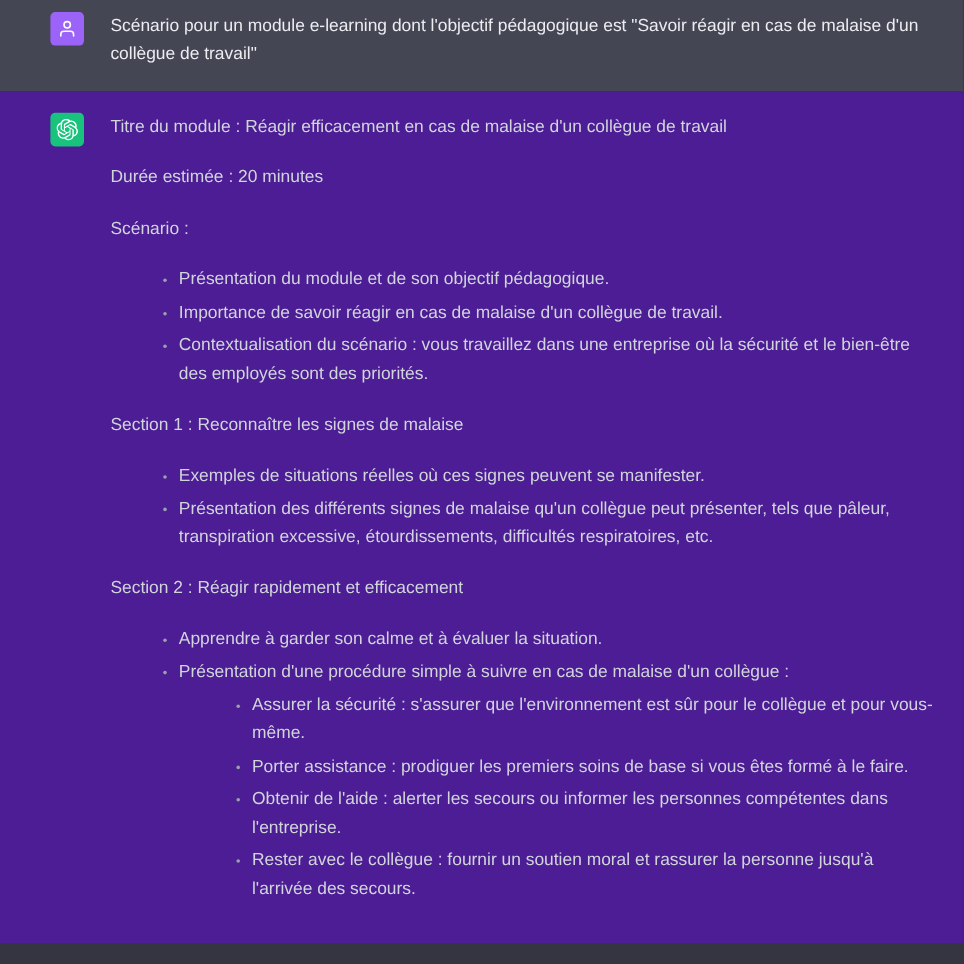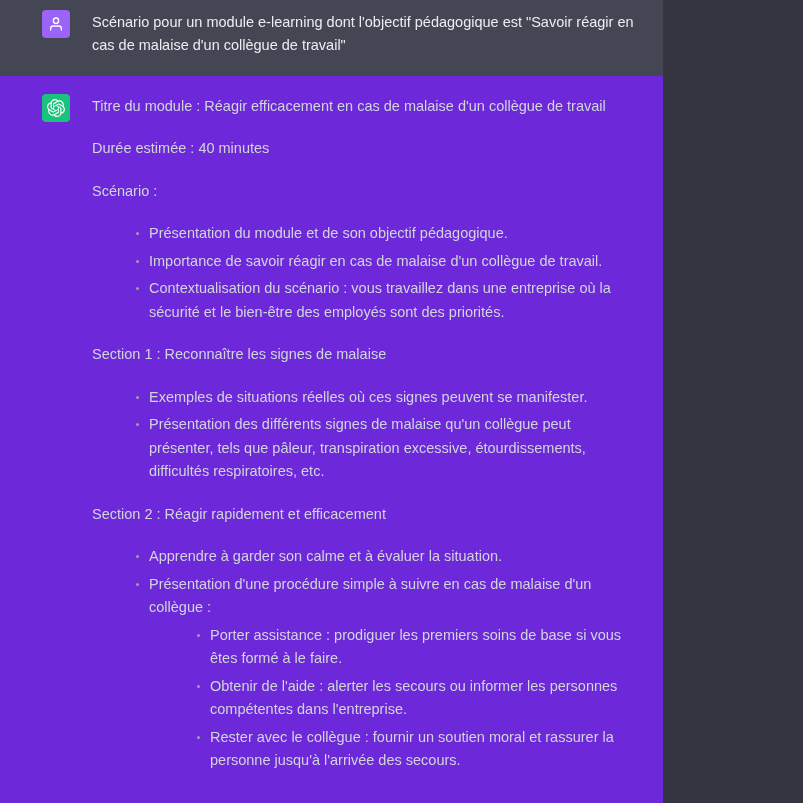--- a/index.html
+++ b/index.html
@@ -13,29 +13,29 @@
     font-family: "Liberation Sans", sans-serif;
     overflow: hidden;
   }
   .conversation {
     width: 803px;
   }
   .msg {
     display: flex;
     padding: 14px 24px 14px 42px;
     box-sizing: border-box;
-    width: 663px;
+    width: 803px;
   }
   .msg-user {
     background: #444654;
     padding-top: 10px;
     padding-bottom: 18px;
   }
   .msg-assistant {
-    background: #6d28d9;
+    background: #4c1d95;
     padding-top: 18px;
   }
   .avatar {
     width: 28px;
     height: 28px;
     min-width: 28px;
     border-radius: 4px;
     margin-right: 22px;
     display: flex;
     align-items: center;
@@ -114,21 +114,21 @@
   </div>
 
   <div class="msg msg-assistant">
     <div class="avatar avatar-assistant">
       <svg width="18" height="18" viewBox="0 0 24 24" fill="#ffffff">
         <path d="M22.28 9.82a5.99 5.99 0 0 0-.52-4.91 6.05 6.05 0 0 0-6.51-2.9A6.07 6.07 0 0 0 4.98 4.18a5.99 5.99 0 0 0-4 2.9 6.05 6.05 0 0 0 .75 7.1 5.98 5.98 0 0 0 .51 4.91 6.05 6.05 0 0 0 6.52 2.9A5.98 5.98 0 0 0 13.26 24a6.06 6.06 0 0 0 5.77-4.21 5.99 5.99 0 0 0 4-2.9 6.06 6.06 0 0 0-.75-7.07zM13.26 22.43a4.48 4.48 0 0 1-2.88-1.04l.14-.08 4.78-2.76a.79.79 0 0 0 .39-.68v-6.74l2.02 1.17a.07.07 0 0 1 .04.05v5.58a4.5 4.5 0 0 1-4.5 4.5zM3.6 18.3a4.47 4.47 0 0 1-.54-3.01l.14.09 4.79 2.76a.77.77 0 0 0 .78 0l5.84-3.37v2.33a.08.08 0 0 1-.03.06L9.74 19.9a4.5 4.5 0 0 1-6.14-1.65zM2.34 7.9a4.49 4.49 0 0 1 2.35-1.97V11.6a.77.77 0 0 0 .38.67l5.82 3.36-2.02 1.17a.07.07 0 0 1-.07 0l-4.83-2.79A4.5 4.5 0 0 1 2.34 7.9zm16.61 3.87L13.1 8.38l2.02-1.16a.07.07 0 0 1 .07 0l4.84 2.79a4.49 4.49 0 0 1-.68 8.1v-5.67a.78.78 0 0 0-.4-.67zm2.01-3.03l-.14-.09-4.78-2.79a.78.78 0 0 0-.79 0L9.42 9.23V6.9a.07.07 0 0 1 .03-.06l4.84-2.79a4.5 4.5 0 0 1 6.68 4.66zM8.32 12.87L6.3 11.7a.08.08 0 0 1-.04-.06V6.07a4.5 4.5 0 0 1 7.38-3.45l-.14.08L8.72 5.46a.79.79 0 0 0-.4.68zm1.1-2.37L12.02 9l2.6 1.5v3l-2.6 1.5-2.6-1.5z"></path>
       </svg>
     </div>
     <div class="content">
       <p>Titre du module : Réagir efficacement en cas de malaise d'un collègue de travail</p>
-      <p>Durée estimée : 40 minutes</p>
+      <p>Durée estimée : 20 minutes</p>
       <p>Scénario :</p>
       <ul>
         <li>
             <span class="li-text">Présentation du module et de son objectif pédagogique.</span>
           </li>
         <li>
             <span class="li-text">Importance de savoir réagir en cas de malaise d'un collègue de travail.</span>
           </li>
         <li>
             <span class="li-text">Contextualisation du scénario : vous travaillez dans une entreprise où la sécurité et le bien-être des employés sont des priorités.</span>
@@ -145,20 +145,23 @@
       </ul>
       <p class="section-head">Section 2 : Réagir rapidement et efficacement</p>
       <ul>
         <li>
             <span class="li-text">Apprendre à garder son calme et à évaluer la situation.</span>
           </li>
         <li>
           <span class="li-text">Présentation d'une procédure simple à suivre en cas de malaise d'un collègue :</span>
           <ul>
             <li>
+                <span class="li-text">Assurer la sécurité : s'assurer que l'environnement est sûr pour le collègue et pour vous-même.</span>
+              </li>
+            <li>
                 <span class="li-text">Porter assistance : prodiguer les premiers soins de base si vous êtes formé à le faire.</span>
               </li>
             <li>
                 <span class="li-text">Obtenir de l'aide : alerter les secours ou informer les personnes compétentes dans l'entreprise.</span>
               </li>
             <li>
                 <span class="li-text">Rester avec le collègue : fournir un soutien moral et rassurer la personne jusqu'à l'arrivée des secours.</span>
               </li>
           </ul>
         </li>

